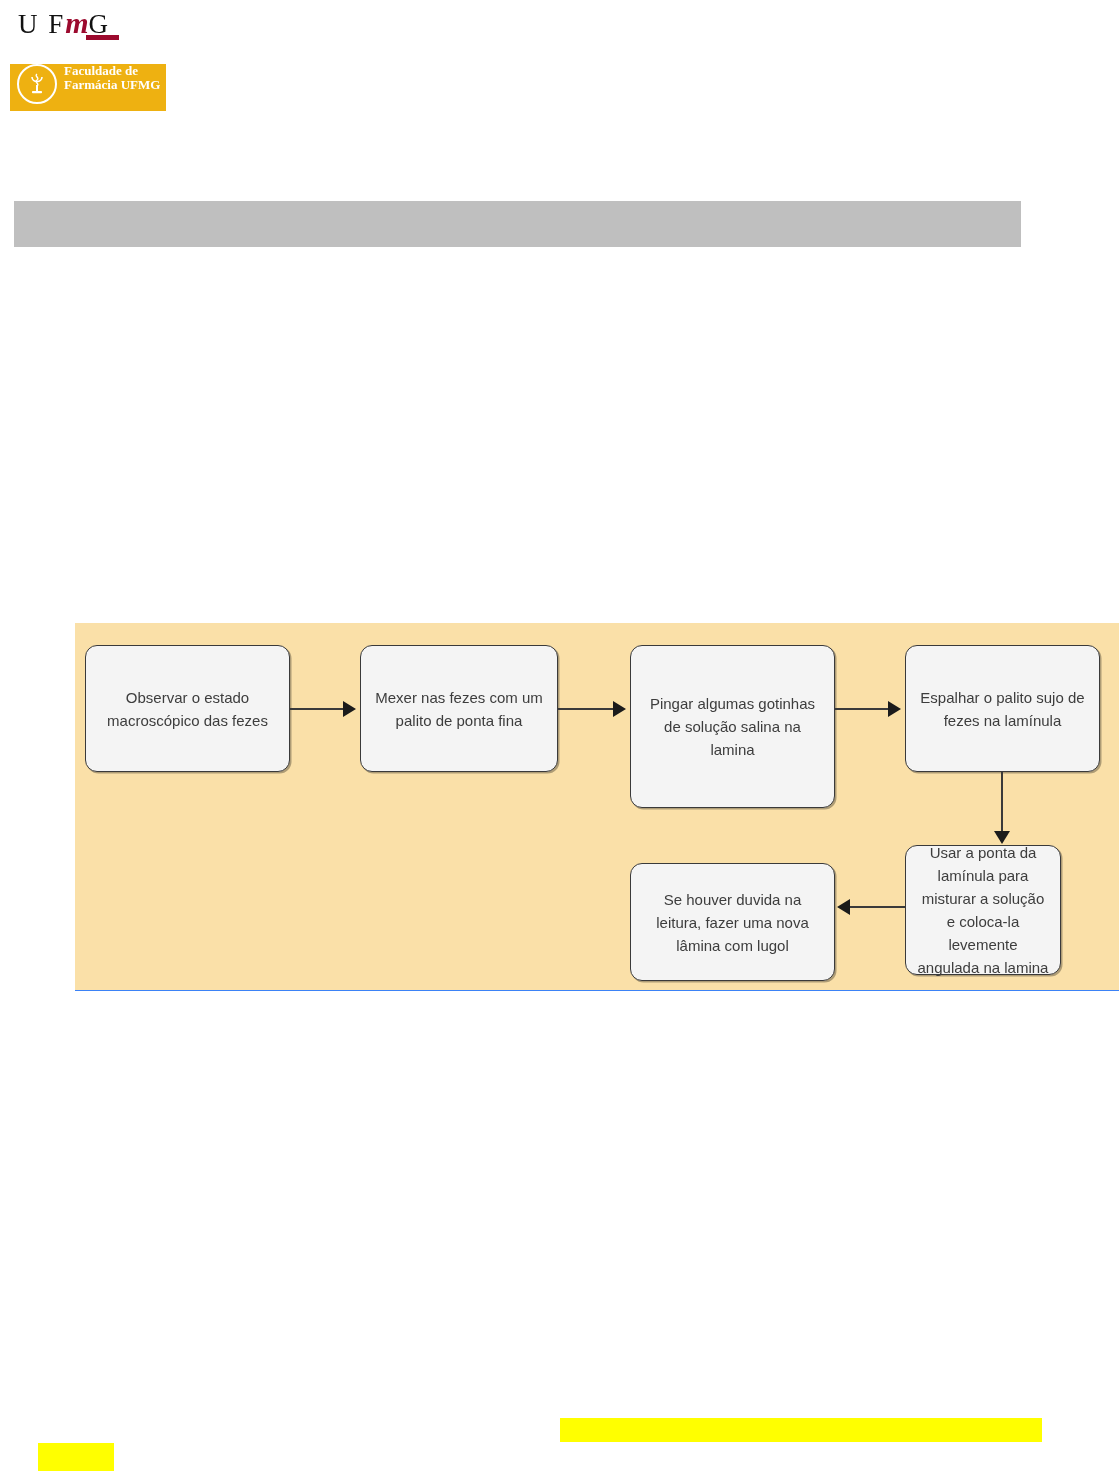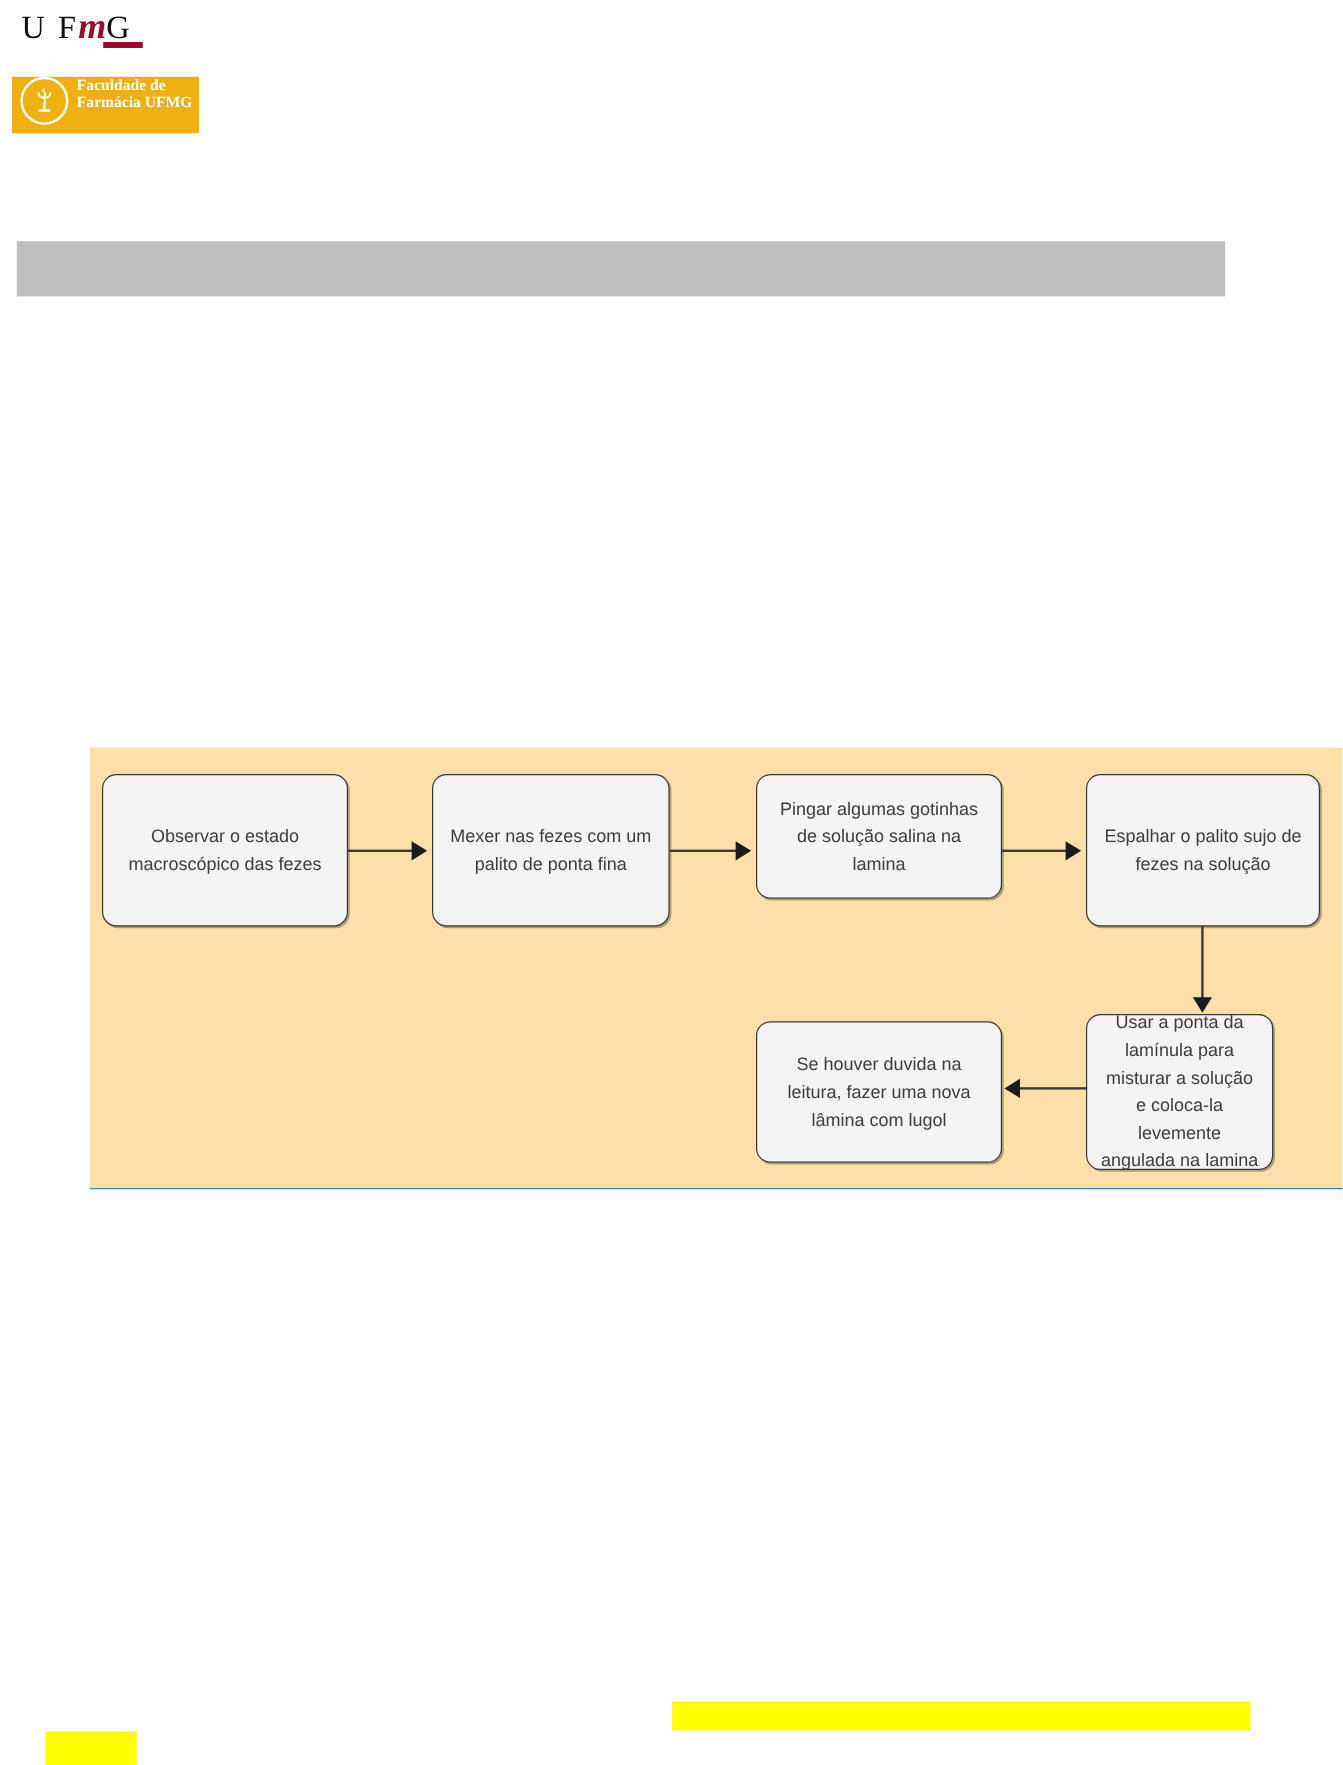--- a/index.html
+++ b/index.html
@@ -126,24 +126,24 @@
     font-size: 15px;
     line-height: 23px;
     padding: 4px 10px;
     box-shadow: 1.5px 1.5px 0 rgba(0,0,0,0.30);
   }
   .flow-node span { display: block; }
 
   
   #node-1 { left: 10px;  top: 22px;  width: 205px; height: 127px; }
   #node-2 { left: 285px; top: 22px;  width: 198px; height: 127px; }
-  #node-3 { left: 555px; top: 22px;  width: 205px; height: 104px; }
+  #node-3 { left: 555px; top: 22px;  width: 205px; height: 163px; }
   #node-4 { left: 830px; top: 22px;  width: 195px; height: 127px; }
   #node-5 { left: 830px; top: 222px; width: 156px; height: 130px; }
-  #node-6 { left: 555px; top: 228px; width: 205px; height: 118px; }
+  #node-6 { left: 555px; top: 240px; width: 205px; height: 118px; }
 
   
   .conn {
     position: absolute;
     background: #3a3a3a;
   }
   .conn-h { height: 2px; }
   .conn-v { width: 2px; }
 
   .arrow {
@@ -226,21 +226,21 @@
 
     <div class="flow-node" id="node-2">
       <span>Mexer nas fezes com um palito de ponta fina</span>
     </div>
 
     <div class="flow-node" id="node-3">
       <span>Pingar algumas gotinhas de solução salina na lamina</span>
     </div>
 
     <div class="flow-node" id="node-4">
-      <span>Espalhar o palito sujo de fezes na solução</span>
+      <span>Espalhar o palito sujo de fezes na lamínula</span>
     </div>
 
     <div class="flow-node" id="node-5">
       <span>Usar a ponta da lamínula para misturar a solução e coloca-la levemente angulada na lamina</span>
     </div>
 
     <div class="flow-node" id="node-6">
       <span>Se houver duvida na leitura, fazer uma nova lâmina com lugol</span>
     </div>
 

